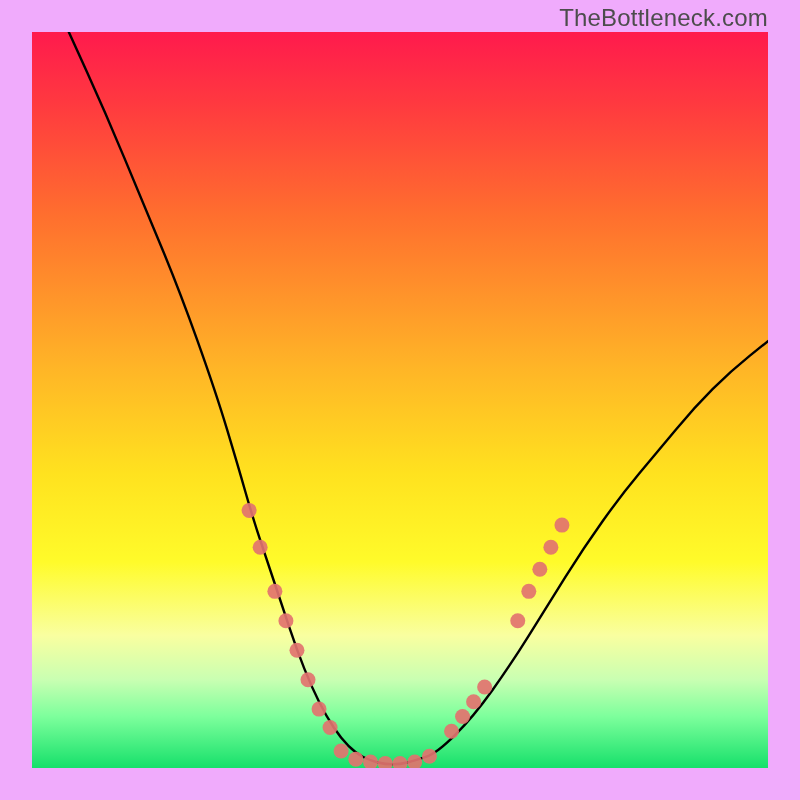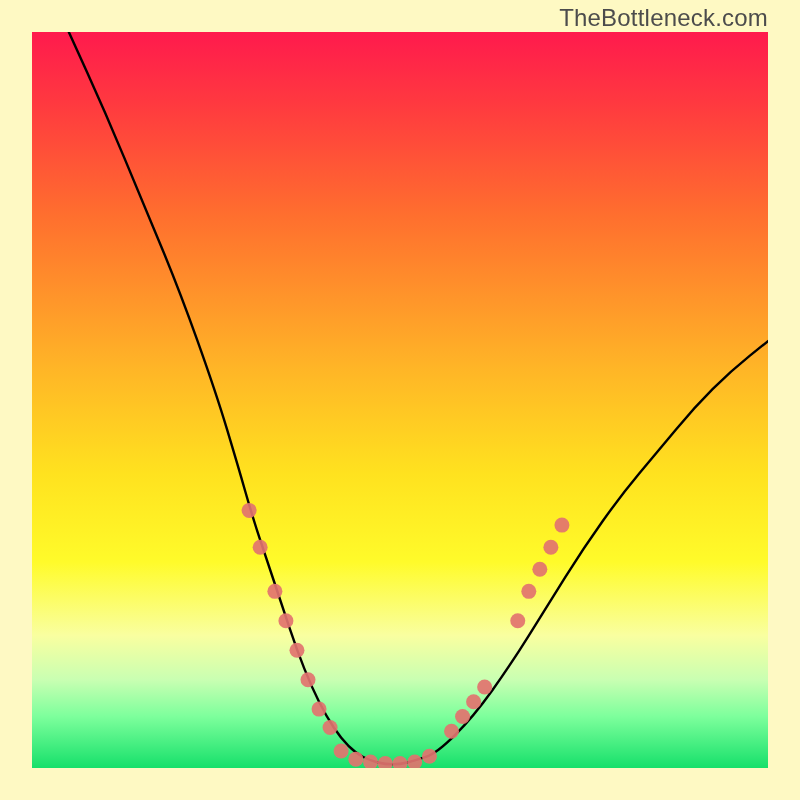--- a/index.html
+++ b/index.html
@@ -10,21 +10,21 @@
     overflow: hidden;
     background: #000;
     font-family: Arial, Helvetica, sans-serif;
   }
   .frame {
     position: absolute;
     top: 0;
     left: 0;
     width: 800px;
     height: 800px;
-    background: #fef9c3;
+    background: #f0abfc;
   }
   .plot-area {
     position: absolute;
     background: linear-gradient(to bottom,
       #ff1a4d 0%,
       #ff3a3f 10%,
       #ff6f2e 25%,
       #ffb327 45%,
       #ffe21f 60%,
       #fffb2a 72%,

